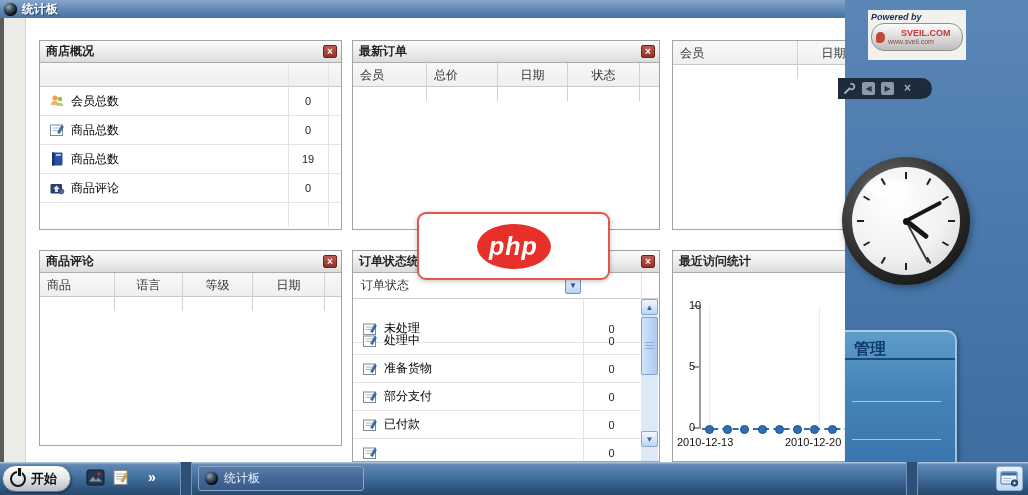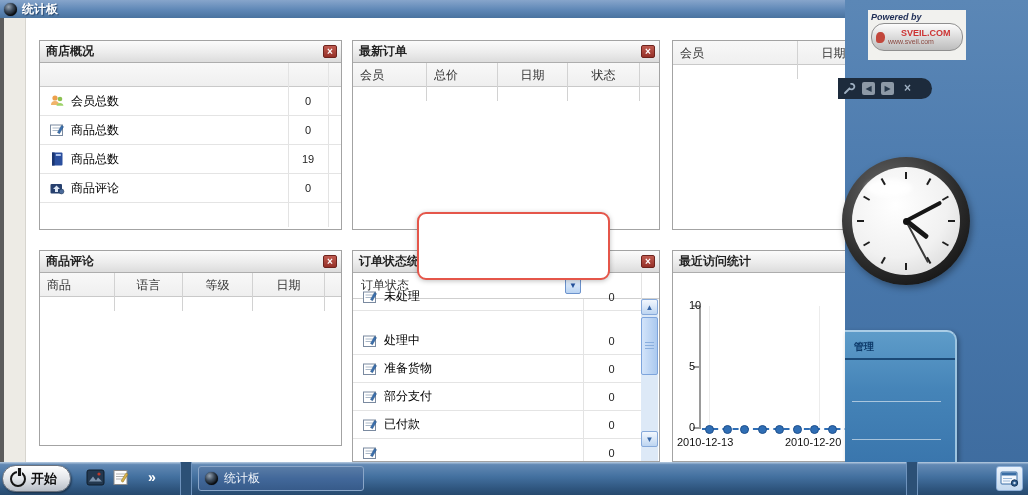--- a/index.html
+++ b/index.html
@@ -114,21 +114,21 @@
   .hand.minute { width:4px; height:40px; margin-left:-2px; transform:rotate(62deg); }
   .hand.second { width:2px; height:47px; margin-left:-1px; background:#3a3a3a; transform:rotate(152deg); }
   .clock-cap { position:absolute; left:50%; top:50%; width:7px; height:7px; margin:-3.5px 0 0 -3.5px;
     border-radius:50%; background:#111; }
 
   .blue-widget { position:absolute; left:845px; top:330px; width:112px; height:132px; z-index:4;
     border-radius:0 10px 0 0; border-top:2px solid #aacde6; border-right:2px solid #9cc4e0;
     background:linear-gradient(180deg,#5e9cc9 0%,#4584b8 45%,#3a76ad 100%);
     box-shadow:2px 2px 5px rgba(0,0,0,.3); }
   .bw-header { height:28px; border-bottom:2px solid #1c4a77; padding:7px 0 0 9px; }
-  .bw-title { font-size:10px; font-weight:bold; color:#0d3a6a; }
+  .bw-title { font-size:16px; font-weight:bold; color:#0d3a6a; }
   .bw-line { position:absolute; left:7px; right:14px; height:1px; background:rgba(255,255,255,.55); }
 
   
   .taskbar { position:absolute; left:0; top:462px; width:1028px; height:33px; z-index:10;
     background:linear-gradient(180deg,#b9cde2 0%,#6289b4 8%,#43709f 45%,#2f567f 80%,#274a6e 100%);padding-left:48px; }
   .start-btn { position:absolute; left:2px; top:3px; width:69px; height:27px; border-radius:14px; cursor:pointer;
     background:linear-gradient(180deg,#ffffff 0%,#e3e6ea 50%,#b7bdc6 100%);
     border:1px solid #6c727c; box-shadow:1px 1px 2px rgba(0,0,0,.4);
     display:flex; align-items:center; gap:5px; padding-left:7px; }
   .power-icon { position:relative; width:16px; height:16px; border:2.5px solid #141414; border-radius:50%; flex:0 0 auto; }
@@ -247,21 +247,21 @@
           <span class="panel-title">订单状态统计</span>
           <span class="close-btn">×</span>
         </div>
         <div class="dd-row">
           <span>订单状态</span>
           <span class="dd-btn">▼</span>
         </div>
         <div class="vsep" style="left:230px;top:48px;bottom:0"></div>
         <div class="vsep" style="left:288px;top:22px;bottom:0"></div>
 
-        <div class="os-row" style="top:32px">
+        <div class="os-row" style="top:64px">
           <svg class="ic16" viewBox="0 0 16 16">
               <rect x="1.5" y="3" width="12" height="10.5" fill="#fff" stroke="#7a8aa0"></rect>
               <path d="M3.5 6 h8 M3.5 8.5 h6" stroke="#aab8c8"></path>
               <path d="M8.5 10.5 L12.5 3.5 l2 1.2 -4 7z" fill="#3b6fae" stroke="#28527f" stroke-width="0.5"></path>
             </svg>
           <span>未处理</span>
           <span class="os-value">0</span>
         </div>
         <div class="os-row" style="top:76px">
           <svg class="ic16" viewBox="0 0 16 16">
@@ -341,20 +341,23 @@
             <span class="chart-dot" style="left: 125.5px; top: -5px; background: rgb(47, 110, 181);"></span>
           </div>
         <span class="xlab" style="left:4px">2010-12-13</span>
         <span class="xlab" style="left:112px">2010-12-20</span>
       </div>
 
     </div>
   </div>
 
   <div class="watermark">
+    <div class="php-ellipse">
+      <span>php</span>
+    </div>
   </div>
 
   <div class="banner">
     <div class="powered-by">Powered by</div>
     <div class="banner-pill">
       <span class="hand-icon"></span>
       <span>
         <div class="pill-title">SVEIL.COM</div>
         <div class="pill-url">www.sveil.com</div>
       </span>

